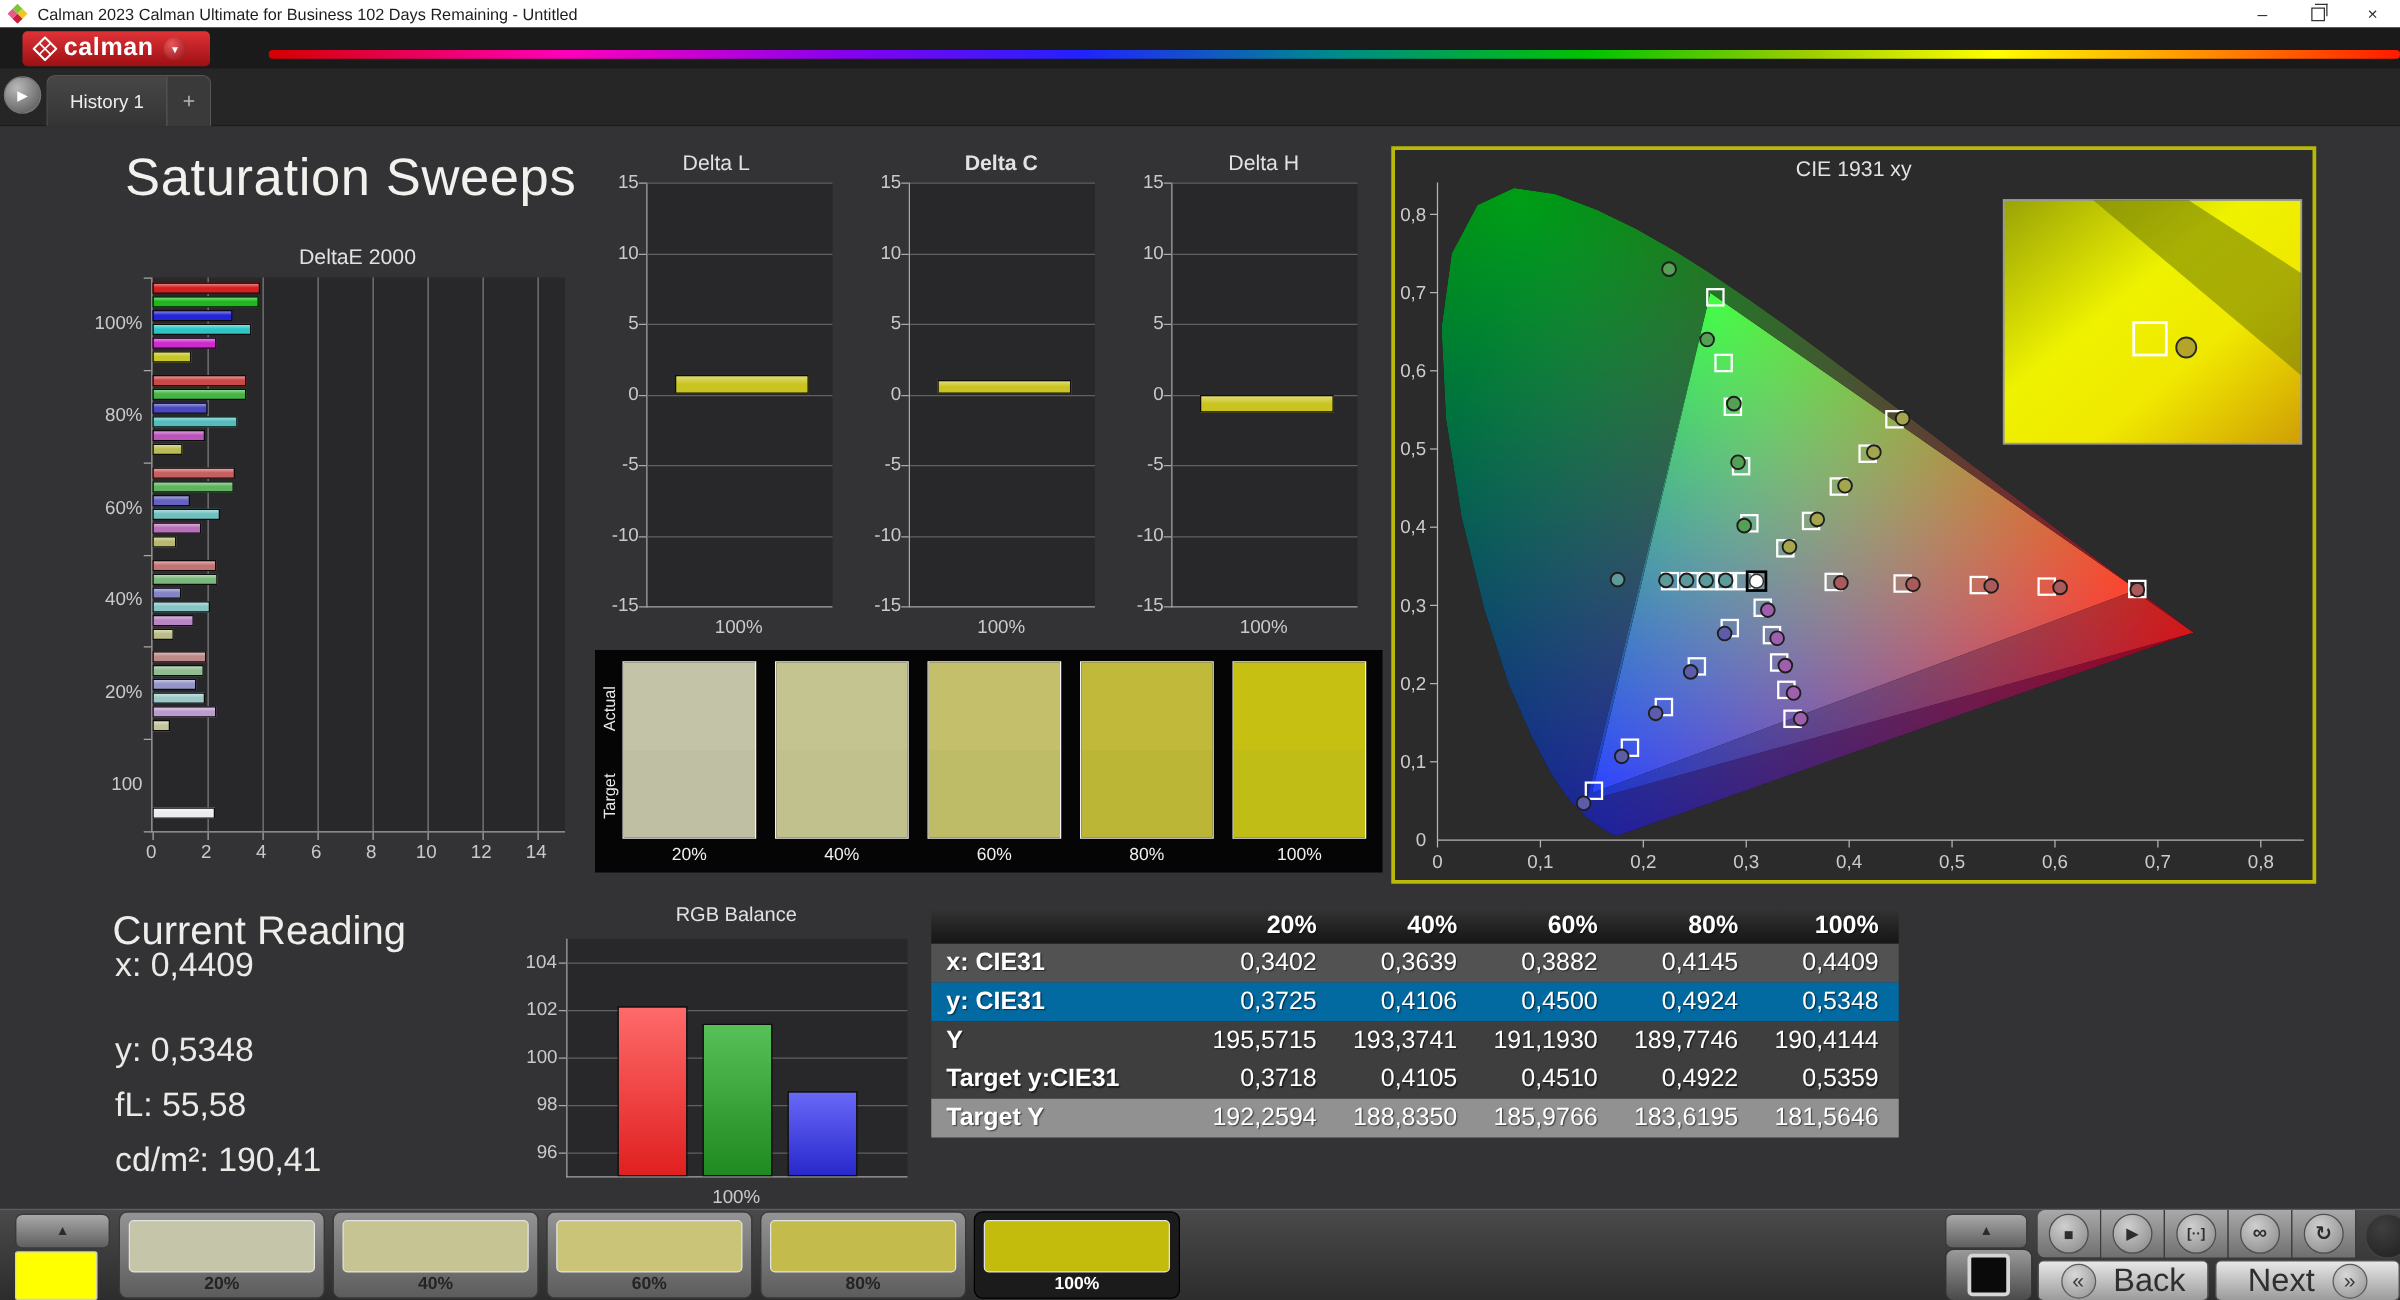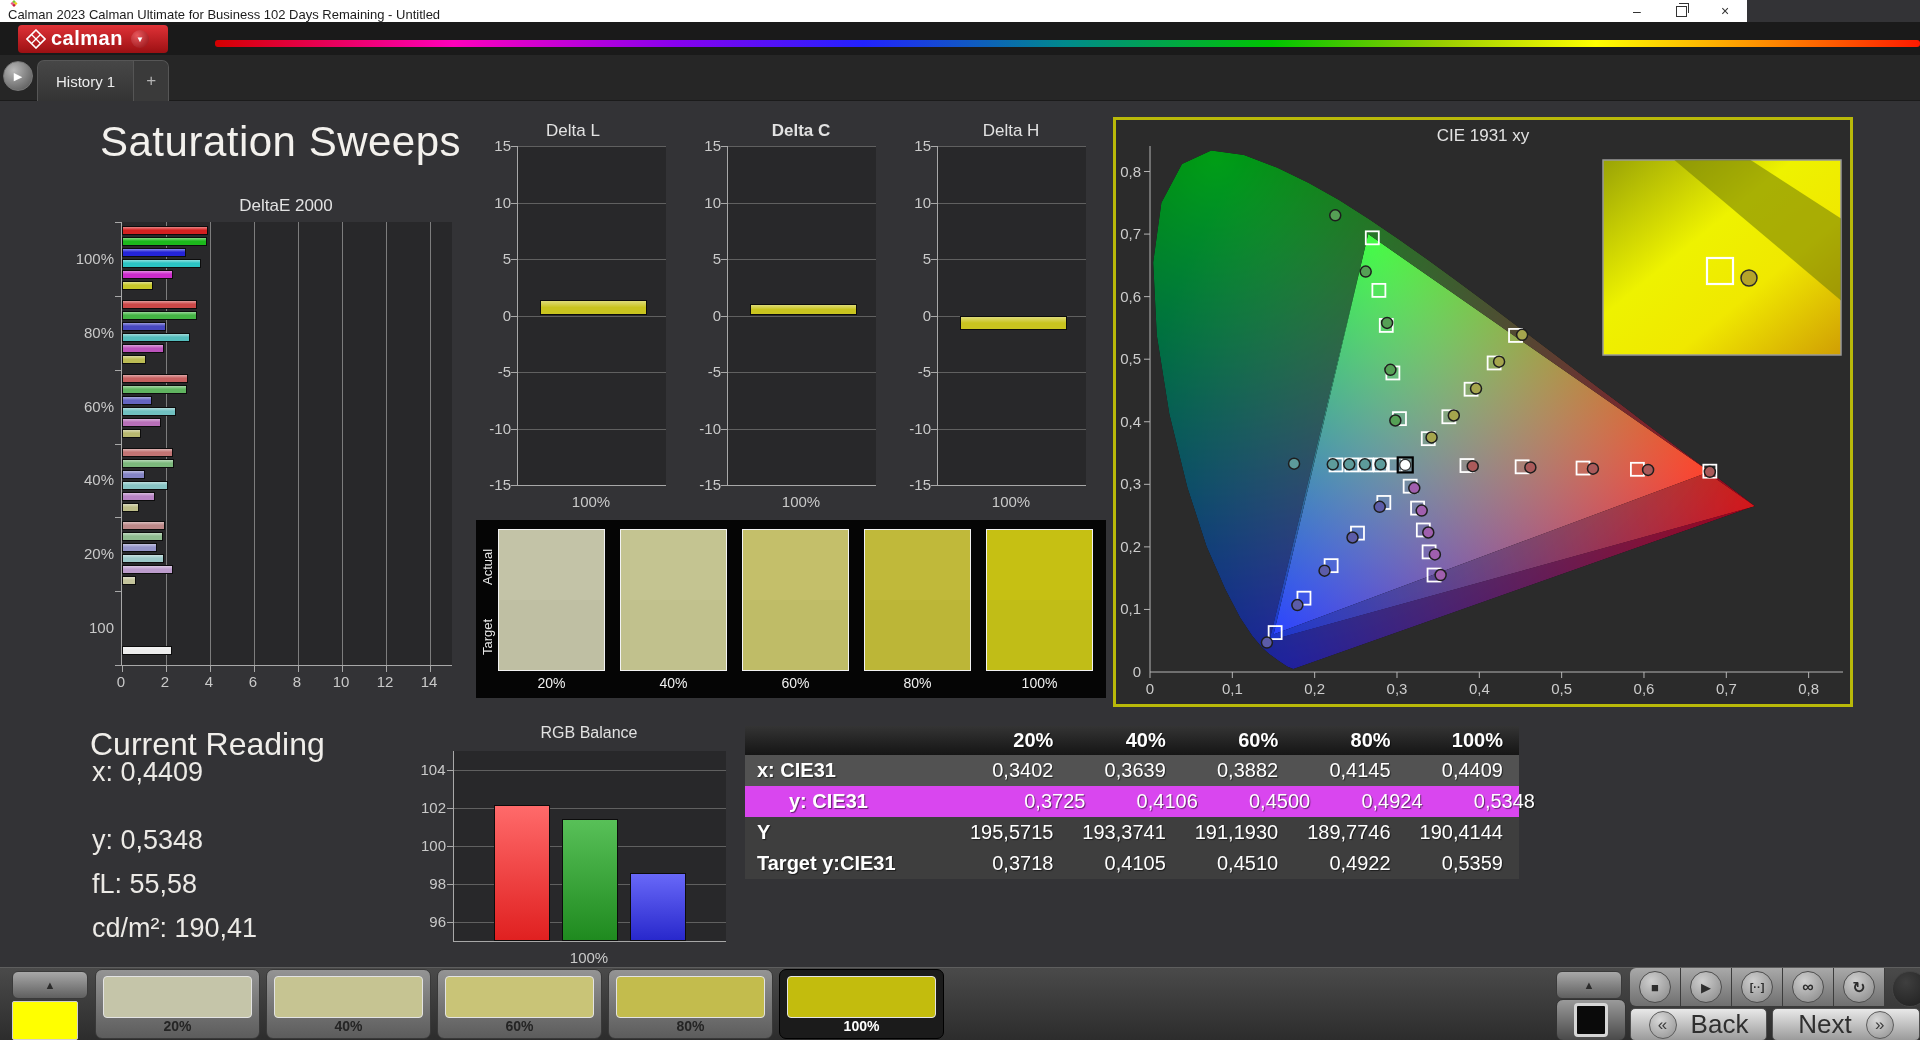--- a/index.html
+++ b/index.html
@@ -1,20 +1,20 @@
 <!DOCTYPE html>
 <html><head>
 <meta charset="utf-8">
 <style>
   html,body{margin:0;padding:0;background:#000;}
   #root{position:relative;width:1920px;height:1040px;overflow:hidden;
         font-family:"Liberation Sans","DejaVu Sans",sans-serif;background:#333336;}
   
-  .titlebar{position:absolute;left:0;top:0;width:1747px;height:22px;background:#ffffff;
-            display:flex;align-items:flex-start;flex-direction:column;}
+  .titlebar{position:absolute;left:0;top:0;width:1920px;height:22px;background:#ffffff;
+            display:flex;align-items:center;}
   .app-icon{margin-left:6px;}
   .title-text{margin-left:8px;font-size:13px;color:#1c1c1c;}
   .win-controls{position:absolute;right:0;top:0;height:22px;display:flex;}
   .win-btn{width:44px;height:22px;display:flex;align-items:center;justify-content:center;
            color:#333;font-size:14px;cursor:default;}
   .restore-glyph{width:9px;height:9px;border:1px solid #333;position:relative;background:#fff;}
   .restore-glyph:before{content:"";position:absolute;left:2px;top:-4px;width:9px;height:9px;border:1px solid #333;border-bottom:none;border-left:none;}
   
   .brand-strip{position:absolute;left:0;top:22px;width:1920px;height:33px;background:#1a1a1a;}
   .logo{position:absolute;left:18px;top:3px;width:150px;height:28px;border-radius:4px;
@@ -74,21 +74,21 @@
   .cie-title{position:absolute;left:0;right:0;top:6px;text-align:center;color:#e2e2e2;font-size:17px;}
   
   .cr-title{position:absolute;left:90px;top:625px;font-size:32px;color:#f0eeea;}
   .cr-line{position:absolute;left:92px;font-size:27px;color:#eceae6;}
   
   .rtable{position:absolute;left:745px;top:625px;width:774px;color:#fff;}
   .trow{display:grid;grid-template-columns:212px repeat(5,112.4px);align-items:center;height:31px;}
   .thead{height:29px;background:linear-gradient(#343434,#151515);font-weight:bold;}
   .tcell{text-align:right;padding-right:16px;font-size:20px;text-shadow:1px 1px 1px rgba(0,0,0,.55);}
   .tlabel{text-align:left;padding-left:12px;font-weight:bold;font-size:20px;text-shadow:1px 1px 1px rgba(0,0,0,.55);}
-  .shade-a{background:#525252;} .shade-b{background:#d946ef;padding-left:32px;} .shade-c{background:#3e3e3e;} .shade-d{background:#919191;}
+  .shade-a{background:#525252;} .shade-b{background:#0369a1;} .shade-c{background:#3e3e3e;} .shade-d{background:#919191;}
   
   .bottom-bar{position:absolute;left:0;top:967px;width:1920px;height:73px;background:linear-gradient(#4a4a4a,#2c2c2c);border-top:1px solid #5e5e5e;}
   .bb-upbtn{position:absolute;width:74px;height:26px;border-radius:6px;background:linear-gradient(#a8a8a8,#5f5f5f);
             border:1px solid #3a3a3a;display:flex;align-items:center;justify-content:center;color:#2b2b2b;font-size:11px;}
   .bb-current{position:absolute;left:12px;top:33px;width:64px;height:37px;background:#ffff00;border:1px solid #d0d0d0;border-radius:2px;}
   .sw-btn{position:absolute;top:1px;width:165px;height:70px;border-radius:7px;background:linear-gradient(#949494,#5c5c5c);
           border:1px solid #393939;box-sizing:border-box;}
   .sw-btn.sel{background:#1b1b1b;border-color:#000;}
   .sw-btn .chip{position:absolute;left:7px;right:7px;top:6px;height:40px;border-radius:4px;border:1px solid #e3e3e3;}
   .sw-btn .lab{position:absolute;left:0;right:0;bottom:4px;text-align:center;font-size:14px;font-weight:bold;color:#242424;}
@@ -626,20 +626,28 @@
           <div class="tcell">190,4144</div>
         </div>
         <div class="trow shade-c">
           <div class="tlabel">Target y:CIE31</div>
           <div class="tcell">0,3718</div>
           <div class="tcell">0,4105</div>
           <div class="tcell">0,4510</div>
           <div class="tcell">0,4922</div>
           <div class="tcell">0,5359</div>
         </div>
+        <div class="trow shade-d">
+          <div class="tlabel">Target Y</div>
+          <div class="tcell">192,2594</div>
+          <div class="tcell">188,8350</div>
+          <div class="tcell">185,9766</div>
+          <div class="tcell">183,6195</div>
+          <div class="tcell">181,5646</div>
+        </div>
       </div>
   </div>
 
   <div class="bottom-bar">
     <div class="bb-upbtn" style="left:12px;top:3px;">▲</div>
     <div class="bb-current"></div>
     <div id="bb-swatches">
         <div class="sw-btn" style="left: 95px;">
           <div class="chip" style="background: rgb(197, 197, 169);"></div>
           <div class="lab">20%</div>

